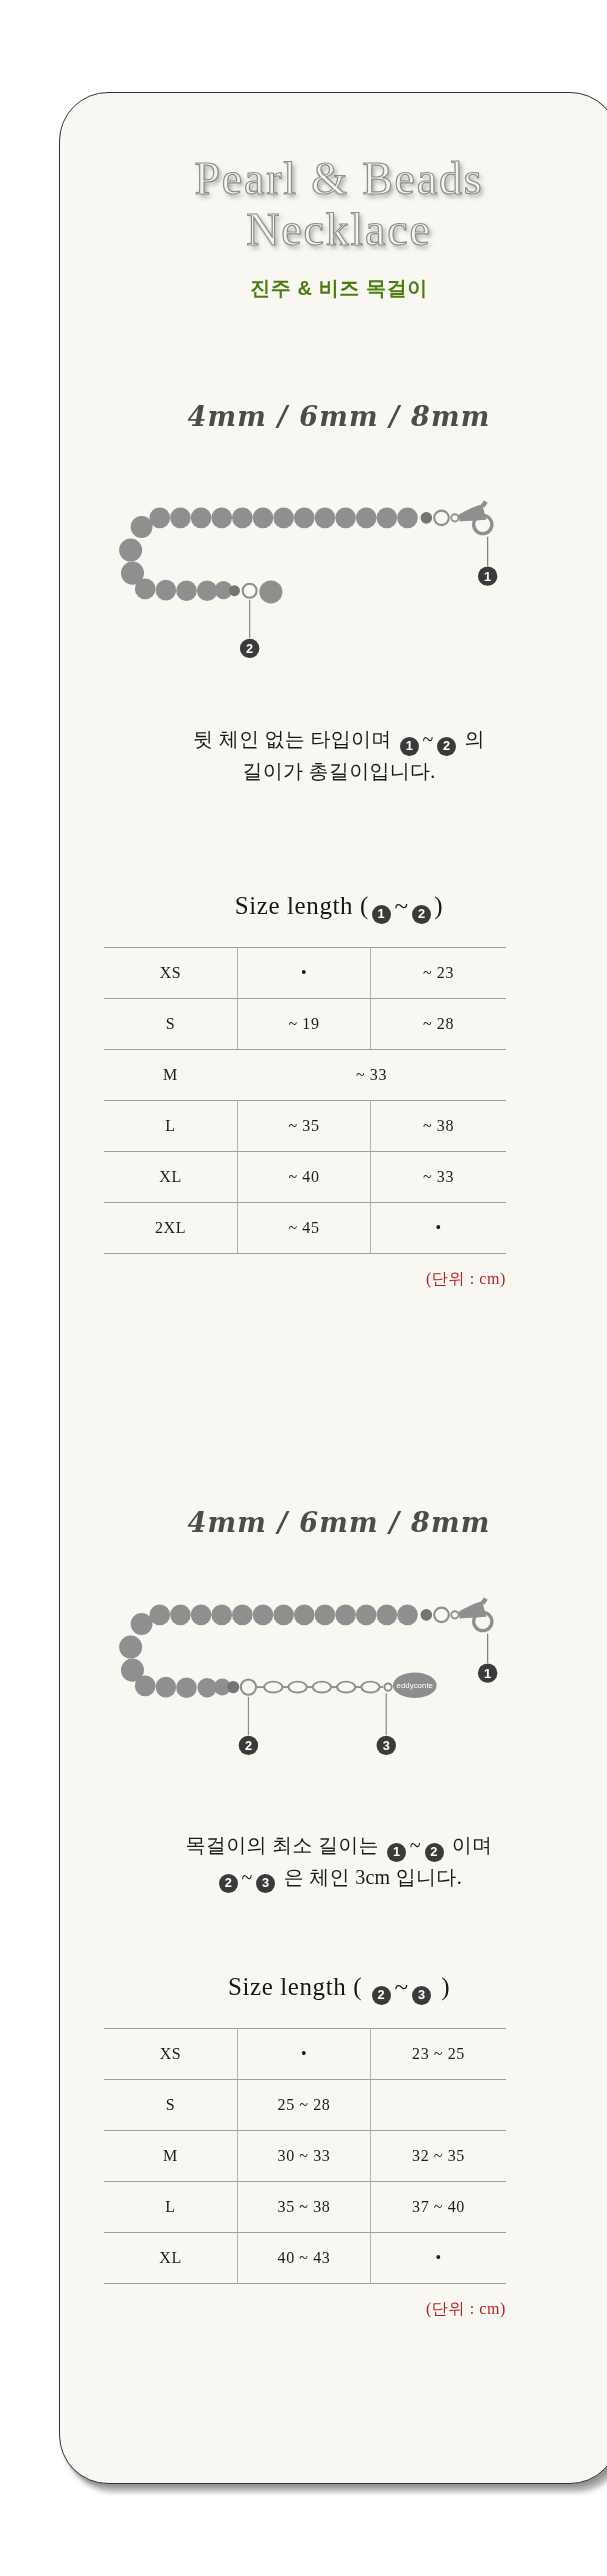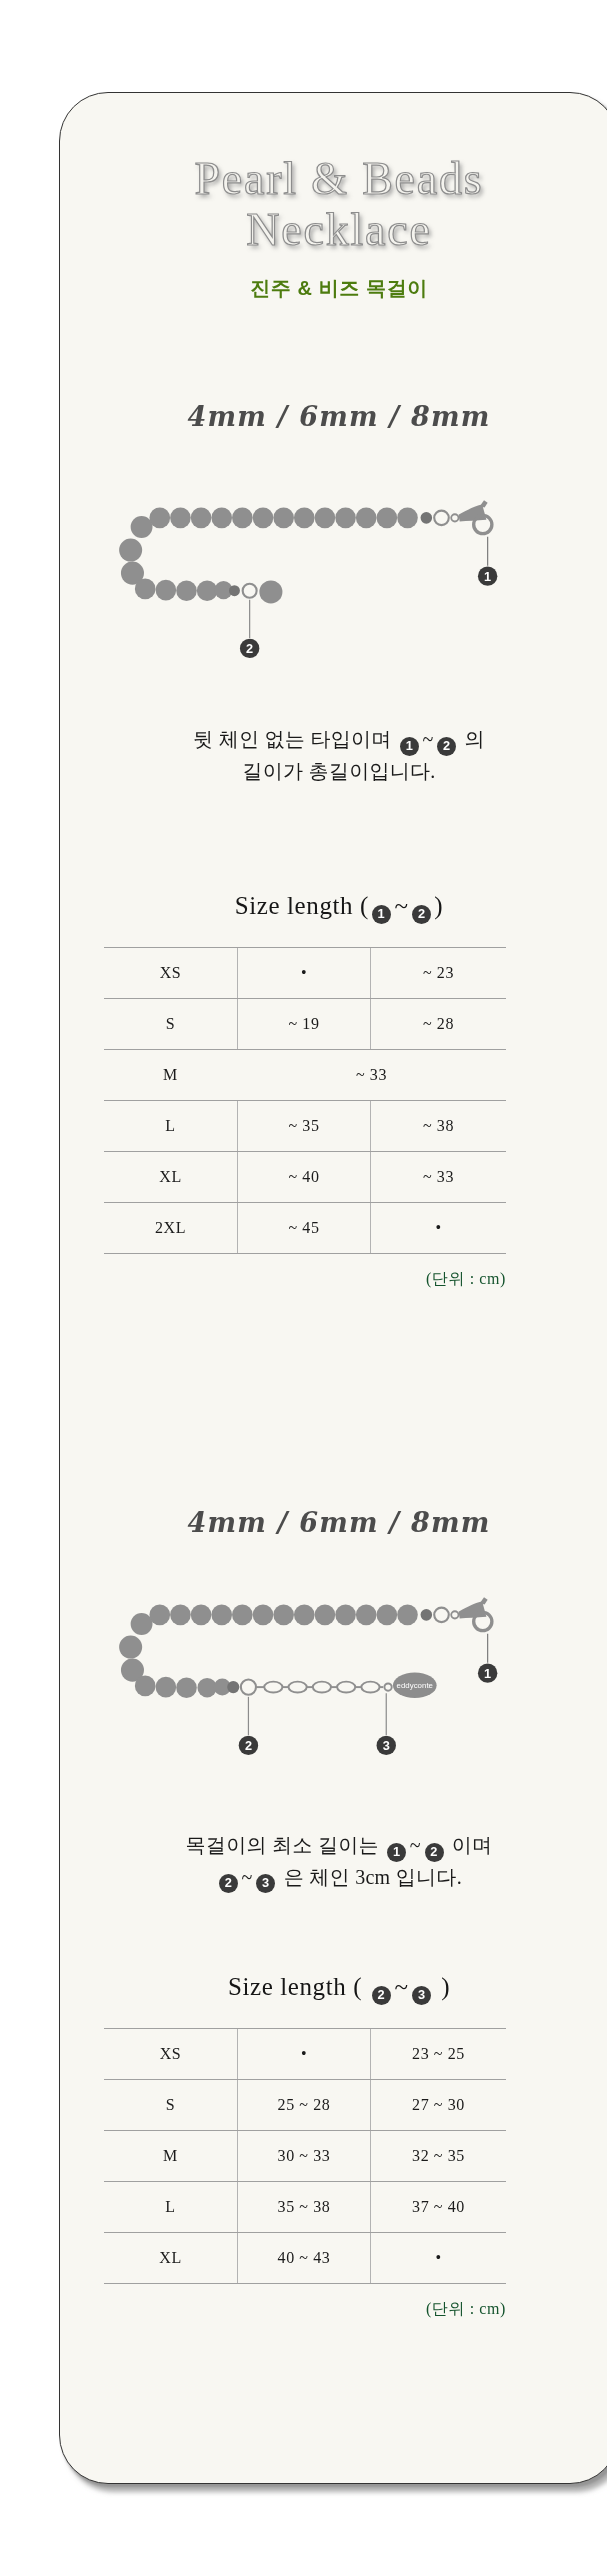--- a/index.html
+++ b/index.html
@@ -47,21 +47,21 @@
   .table1 { top:854px; }
   .table2 { top:1935px; }
   .trow { display:flex; height:51px; border-bottom:1.2px solid #a0a0a0; }
   .cell { display:flex; align-items:center; justify-content:center;
     font-size:16px; color:#1b1b1b; letter-spacing:0.6px; }
   .c1 { width:133px; }
   .c2 { width:134px; border-left:0.6px solid #b3b3b3; border-right:0.6px solid #b3b3b3; }
   .c3 { flex:1; }
 
   .unit { position:absolute; left:44px; width:402px; text-align:right;
-    font-size:16px; color:#14532d; letter-spacing:0.6px; }
+    font-size:16px; color:#b91c1c; letter-spacing:0.6px; }
   .unit1 { top:1176px; }
   .unit2 { top:2206px; }
 </style>
 </head>
 <body>
 
 <div class="stage">
   <div class="card">
 
     <div class="centered title">
@@ -255,21 +255,20 @@
 
     <div class="size-table table2">
       <div class="trow">
         <div class="cell c1">XS</div>
         <div class="cell c2">•</div>
         <div class="cell c3">23 ~ 25</div>
       </div>
       <div class="trow">
         <div class="cell c1">S</div>
         <div class="cell c2">25 ~ 28</div>
-        <div class="cell c3">27 ~ 30</div>
       </div>
       <div class="trow">
         <div class="cell c1">M</div>
         <div class="cell c2">30 ~ 33</div>
         <div class="cell c3">32 ~ 35</div>
       </div>
       <div class="trow">
         <div class="cell c1">L</div>
         <div class="cell c2">35 ~ 38</div>
         <div class="cell c3">37 ~ 40</div>

